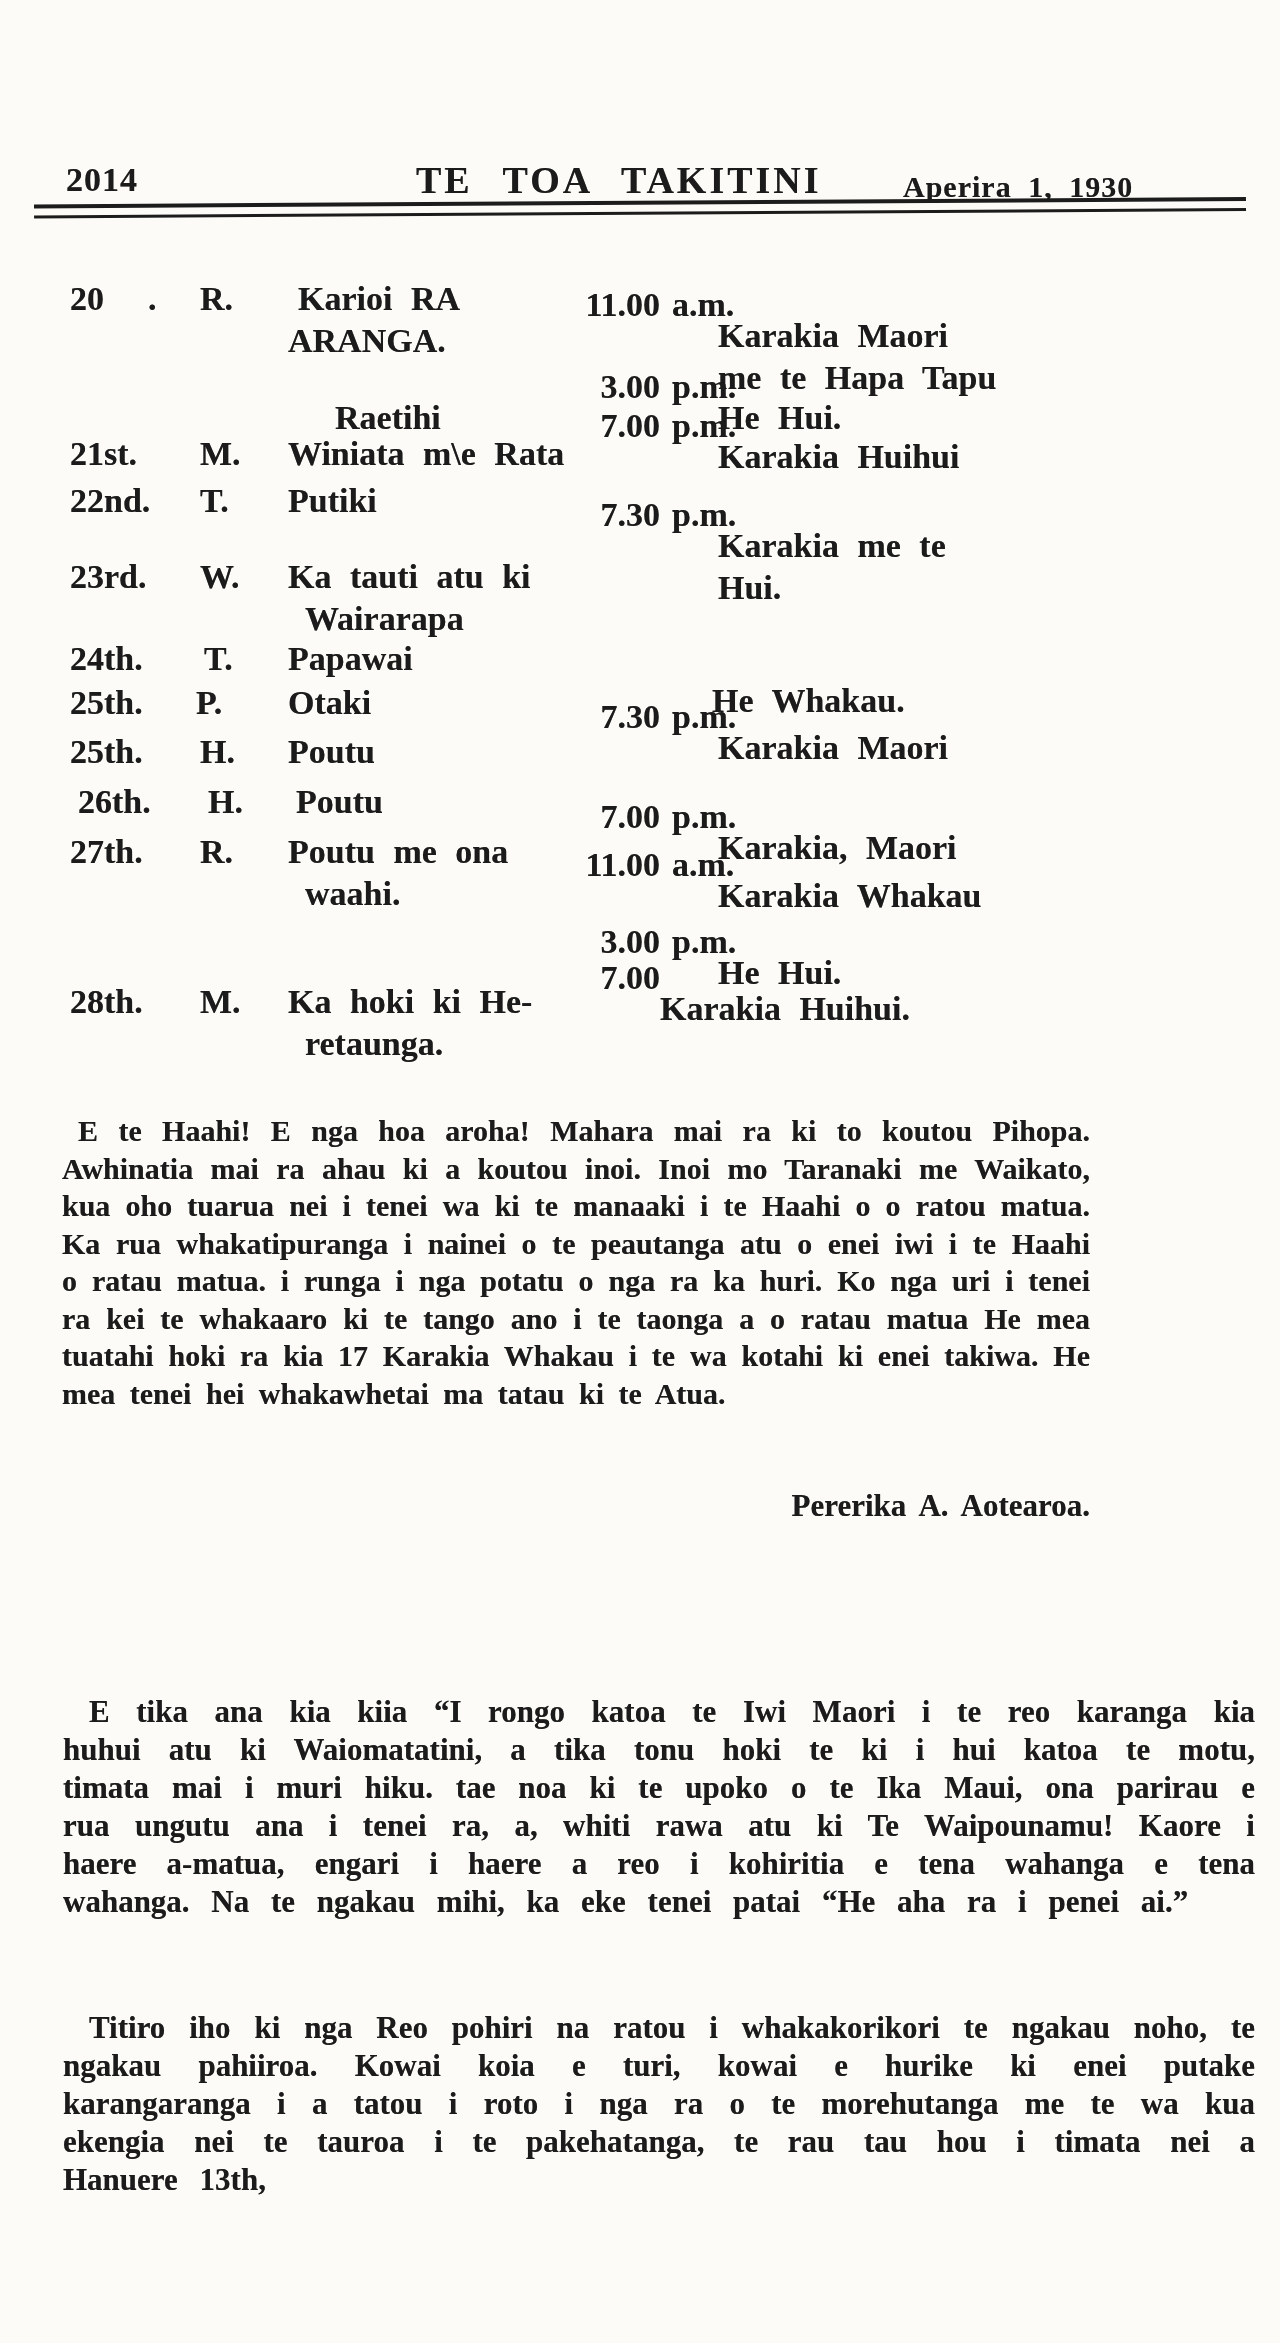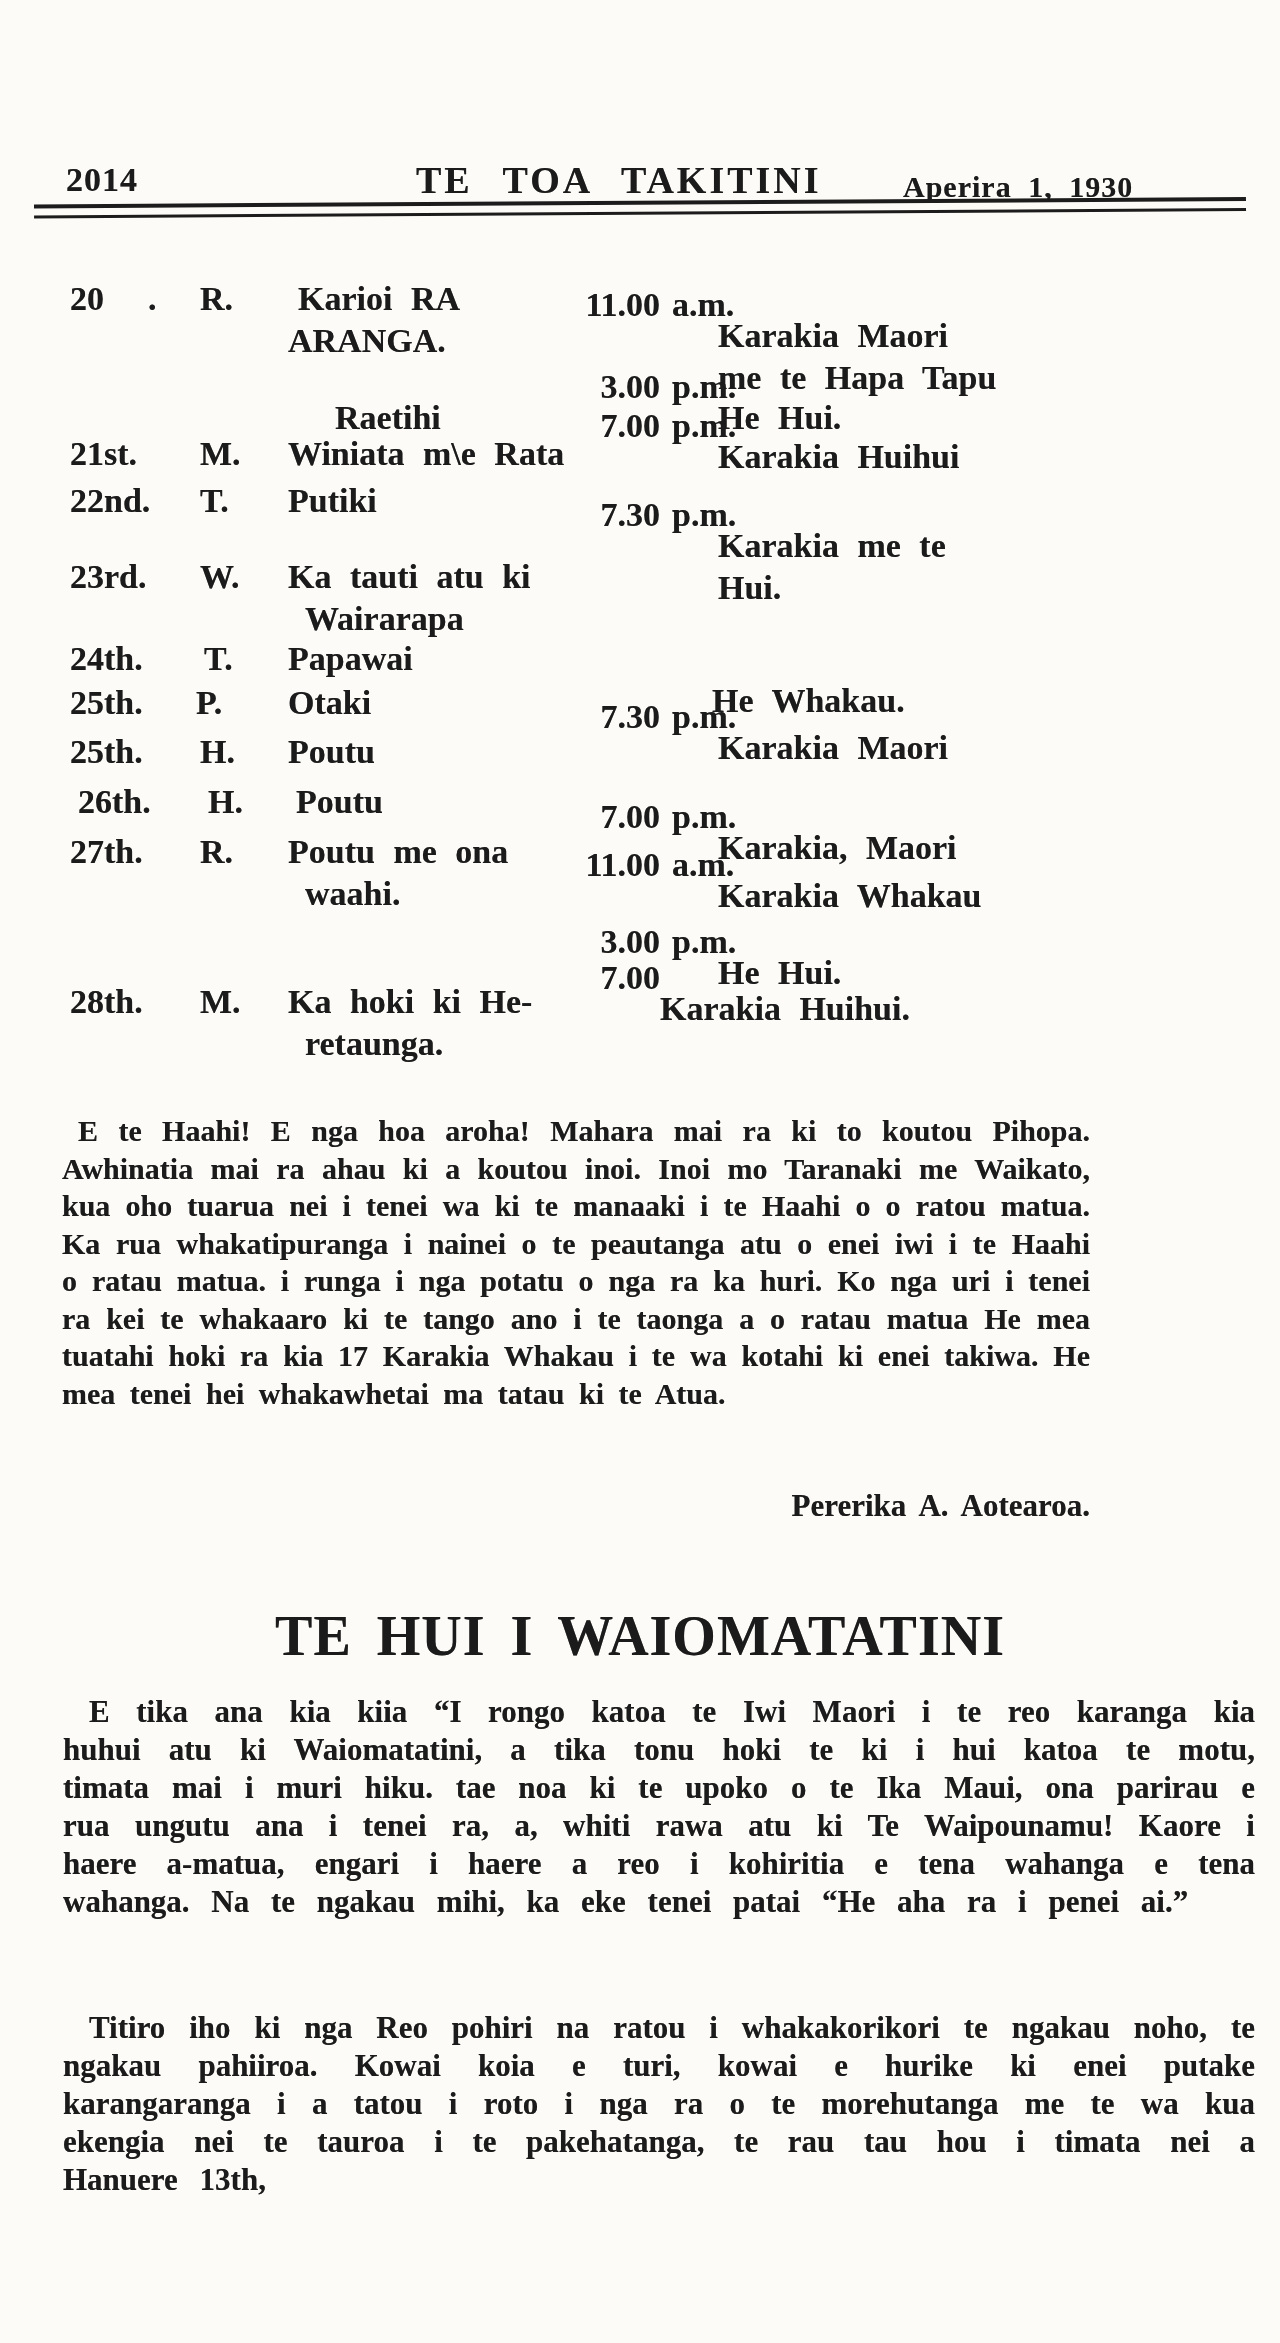--- a/index.html
+++ b/index.html
@@ -169,17 +169,16 @@
     <span class="svc">He Hui.</span>
   </div>
   <div class="row" style="top:941px">
     <span class="time">7.00</span>
     <span class="svc" style="left:660px">Karakia Huihui.</span>
   </div>
 
   <p class="letter-body">E te Haahi! E nga hoa aroha! Mahara mai ra ki to koutou Pihopa. Awhinatia mai ra ahau ki a koutou inoi. Inoi mo Taranaki me Waikato, kua oho tuarua nei i tenei wa ki te manaaki i te Haahi o o ratou matua. Ka rua whakatipuranga i nainei o te peautanga atu o enei iwi i te Haahi o ratau matua. i runga i nga potatu o nga ra ka huri. Ko nga uri i tenei ra kei te whakaaro ki te tango ano i te taonga a o ratau matua He mea tuatahi hoki ra kia 17 Karakia Whakau i te wa kotahi ki enei takiwa. He mea tenei hei whakawhetai ma tatau ki te Atua.</p>
   <div class="letter-signature">Pererika A. Aotearoa.</div>
 
-  <h1 class="article-heading">TE HUI I WAIOMATATINI</h1>
   <p class="article-p article-p1">E tika ana kia kiia “I rongo katoa te Iwi Maori i te reo karanga kia huhui atu ki Waiomatatini, a tika tonu hoki te ki i hui katoa te motu, timata mai i muri hiku. tae noa ki te upoko o te Ika Maui, ona parirau e rua ungutu ana i tenei ra, a, whiti rawa atu ki Te Waipounamu! Kaore i haere a-matua, engari i haere a reo i kohiritia e tena wahanga e tena wahanga. Na te ngakau mihi, ka eke tenei patai “He aha ra i penei ai.”</p>
   <p class="article-p article-p2">Titiro iho ki nga Reo pohiri na ratou i whakakorikori te ngakau noho, te ngakau pahiiroa. Kowai koia e turi, kowai e hurike ki enei putake karangaranga i a tatou i roto i nga ra o te morehutanga me te wa kua ekengia nei te tauroa i te pakehatanga, te rau tau hou i timata nei a Hanuere 13th,</p>
 
 </div>
 
 </body></html>

